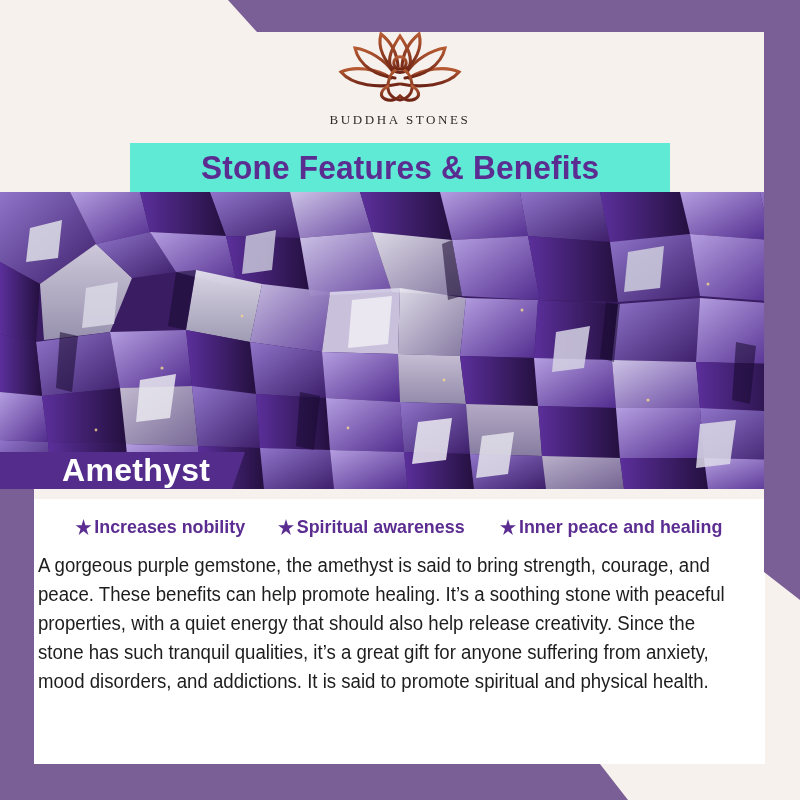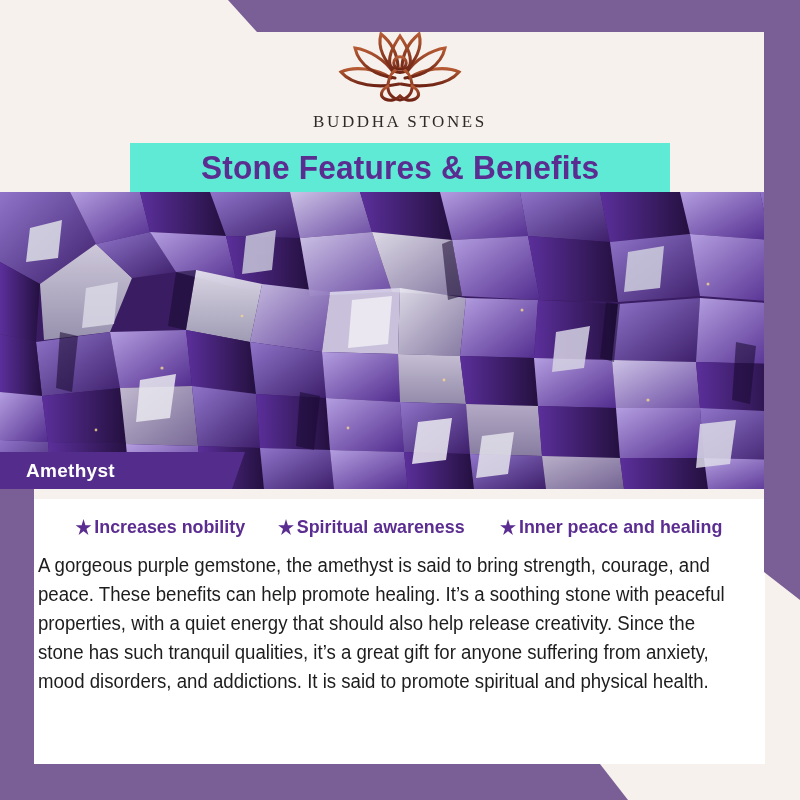--- a/index.html
+++ b/index.html
@@ -43,21 +43,21 @@
     z-index:2;
   }
   .logo-wrap {
     position:absolute; top:22px; left:0; width:800px;
     display:flex; flex-direction:column; align-items:center;
   }
   .logo-mark { width:170px; height:86px; display:block; }
   .logo-text {
     margin-top:4px;
     font-family:"Liberation Serif", serif;
-    font-size:17px;
+    font-size:13px;
     letter-spacing:2.6px;
     color:#2f2a28;
   }
 
   
   .title-band {
     position:absolute; top:143px; left:130px; width:540px; height:49px;
     background:#5eead4;
     display:flex; align-items:center; justify-content:center;
     z-index:4;
@@ -81,23 +81,23 @@
 
   
   .stone-banner {
     position:absolute; top:452px; left:0; width:245px; height:37px;
     background:#542d8c;
     clip-path: polygon(0 0, 245px 0, 232px 37px, 0 37px);
     display:flex; align-items:center;
     z-index:4;
   }
   .stone-banner span {
-    margin-left:26px;
+    margin-left:62px;
     color:#ffffff;
-    font-size:19px;
+    font-size:32px;
     font-weight:bold;
     letter-spacing:.3px;
   }
 
   
   .content {
     position:absolute; top:489px; left:34px; width:731px; height:275px;
     background:#ffffff;
     z-index:3;
   }

